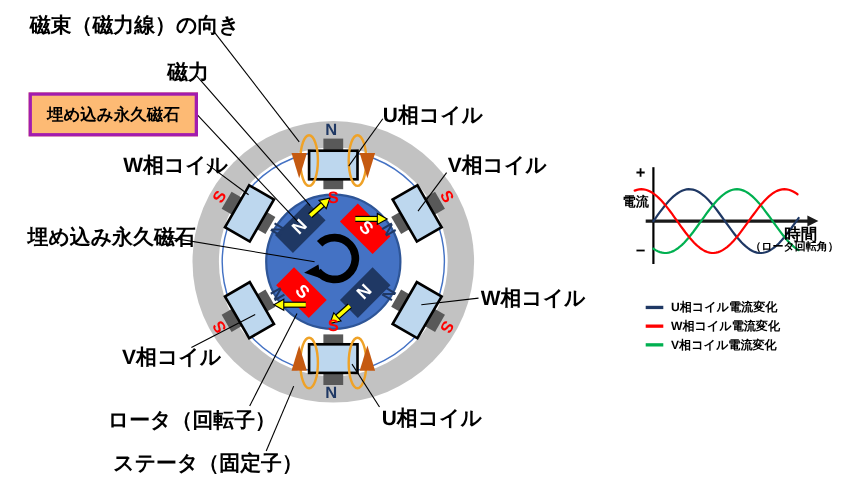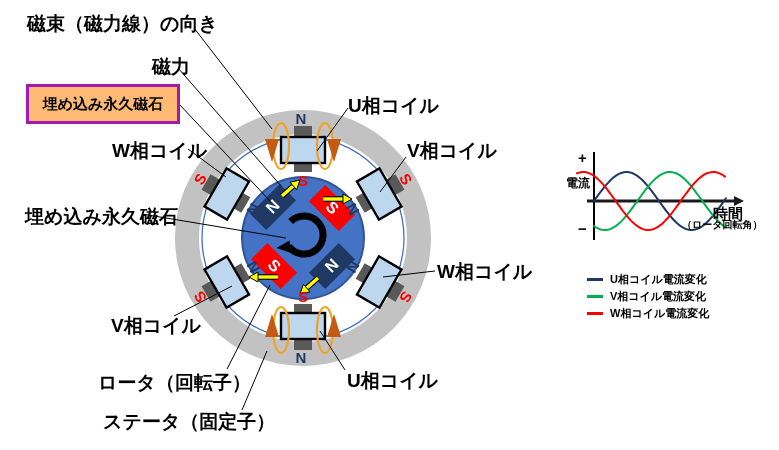--- a/index.html
+++ b/index.html
@@ -148,20 +148,20 @@
 <div class="chart-lbl" style="left:578px;top:221px;font-size:15px">−</div>
 <div class="chart-lbl" style="left:713px;top:206px;font-size:15px">時間</div>
 <div class="chart-lbl" style="left:682px;top:219px;font-size:10px">（ロータ回転角）</div>
 
 <div class="legend">
   <div class="legend-row">
     <span class="legend-line" style="background: rgb(31, 56, 100);"></span>
     <span class="legend-text">U相コイル電流変化</span>
   </div>
   <div class="legend-row">
+    <span class="legend-line" style="background: rgb(255, 0, 0);"></span>
+    <span class="legend-text">W相コイル電流変化</span>
+  </div>
+  <div class="legend-row">
     <span class="legend-line" style="background: rgb(0, 176, 80);"></span>
     <span class="legend-text">V相コイル電流変化</span>
-  </div>
-  <div class="legend-row">
-    <span class="legend-line" style="background: rgb(255, 0, 0);"></span>
-    <span class="legend-text">W相コイル電流変化</span>
   </div>
 </div>
 
 </body></html>

